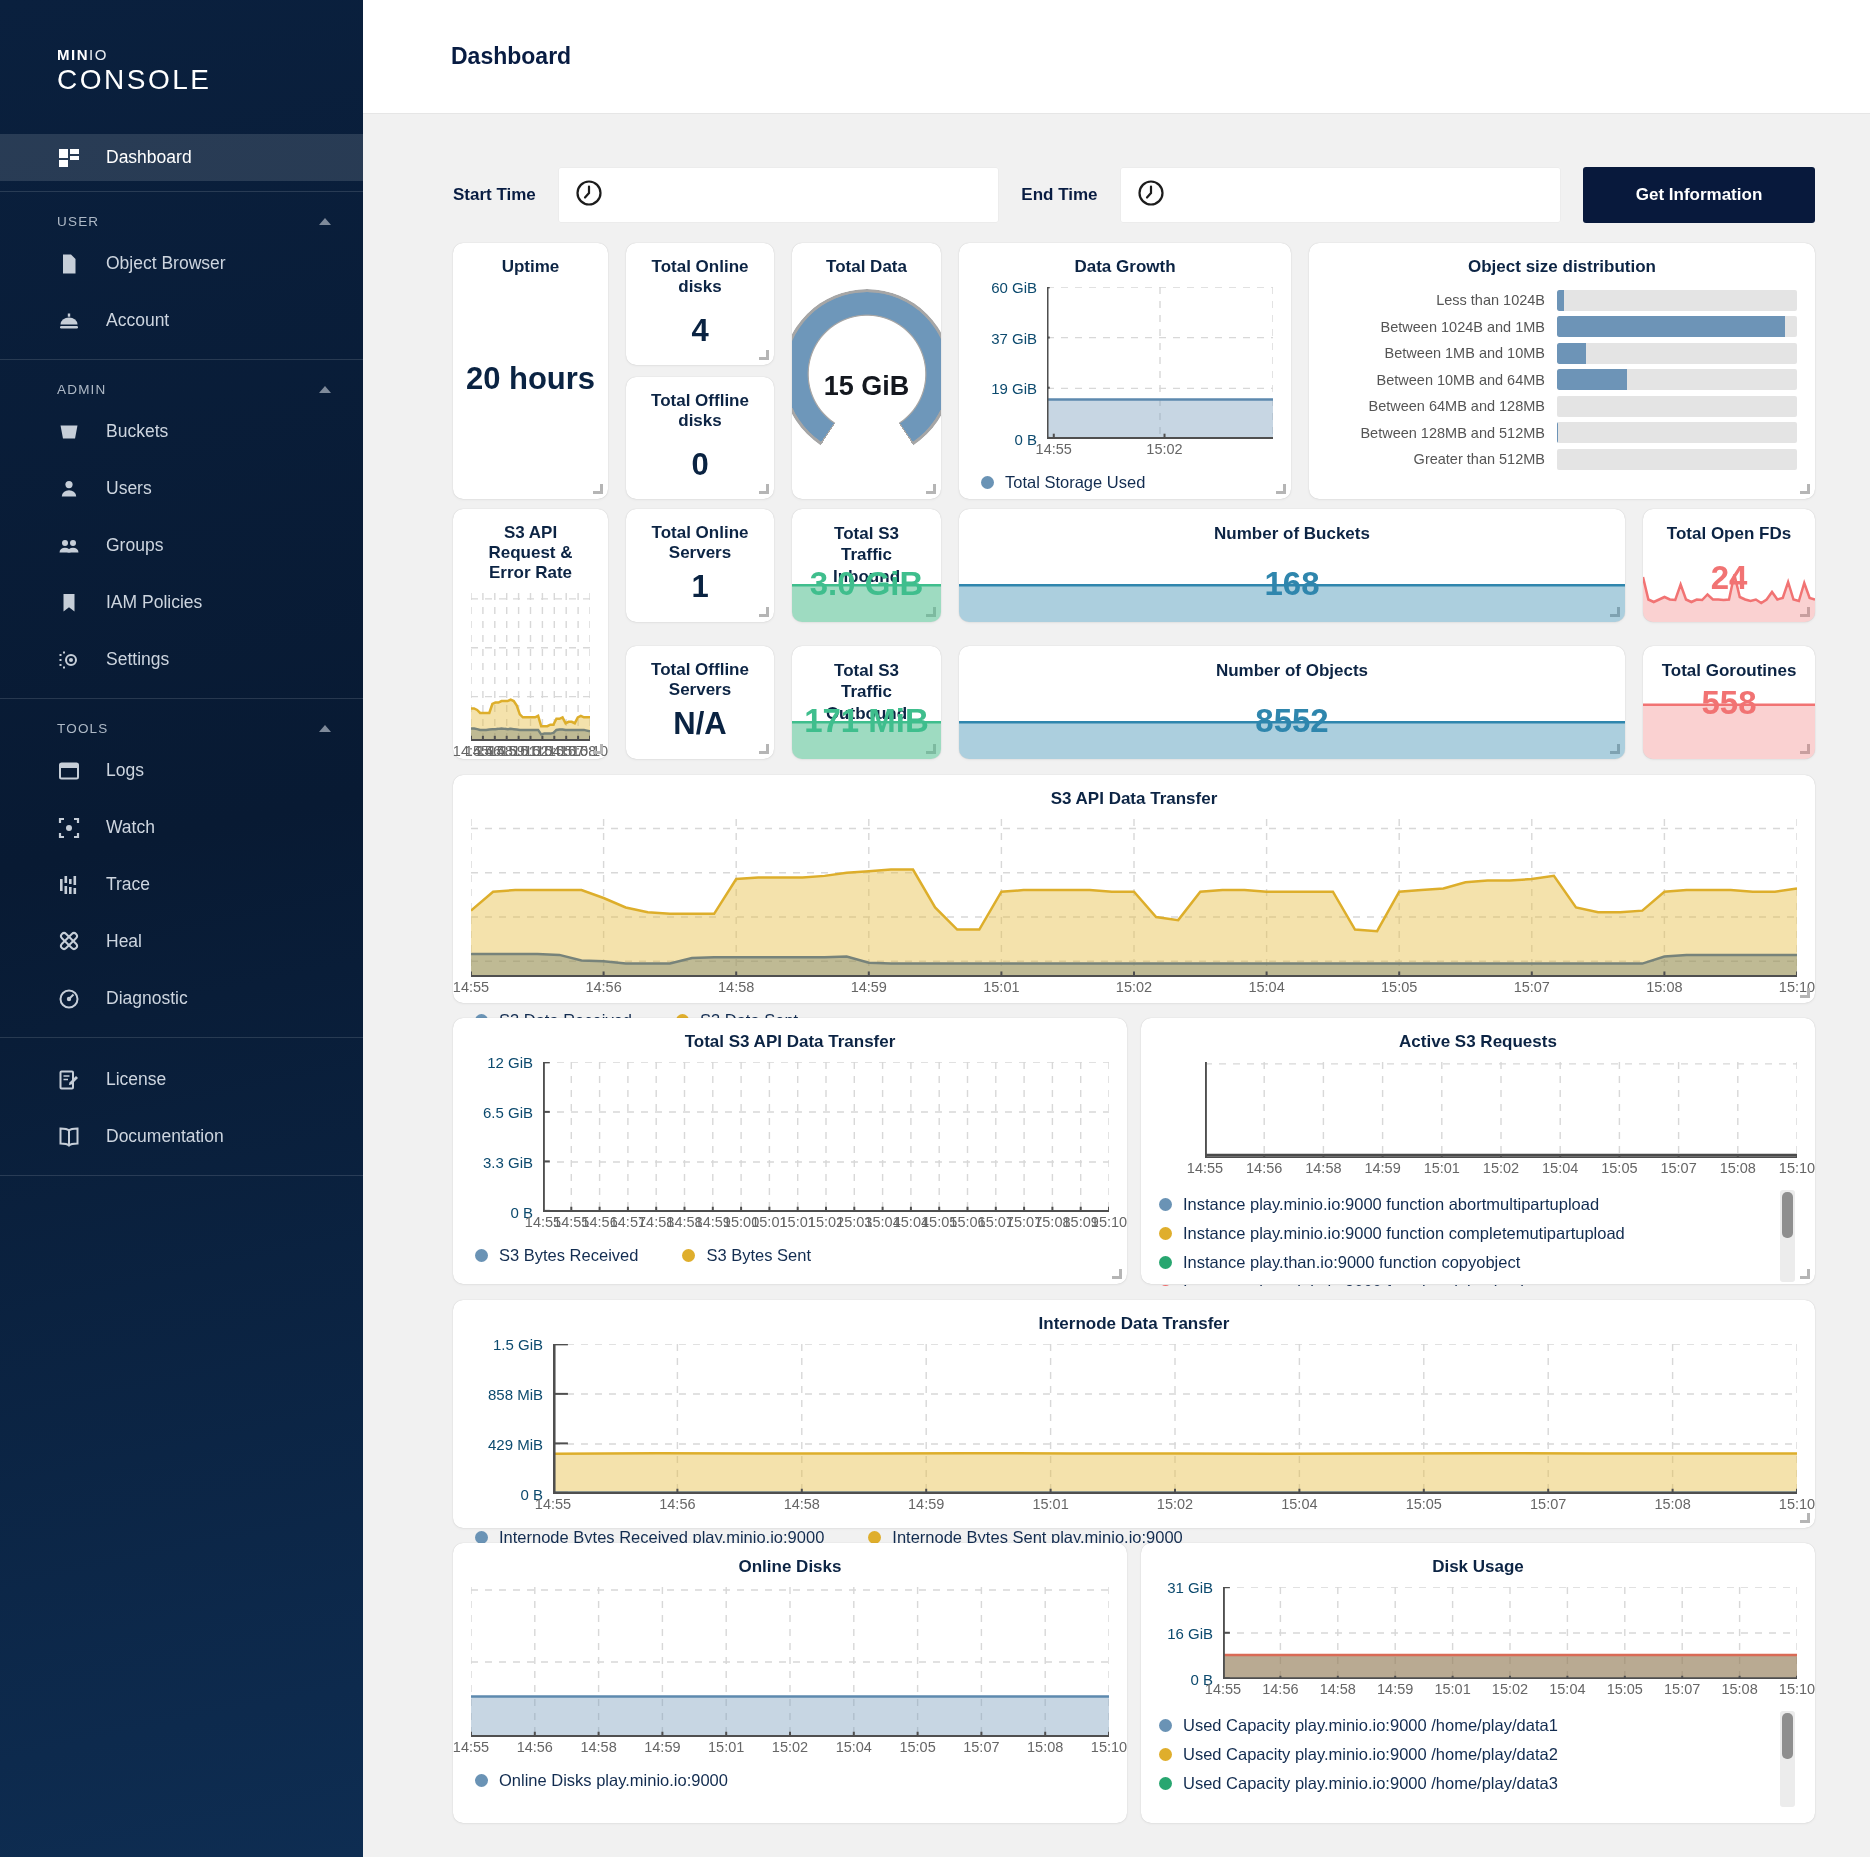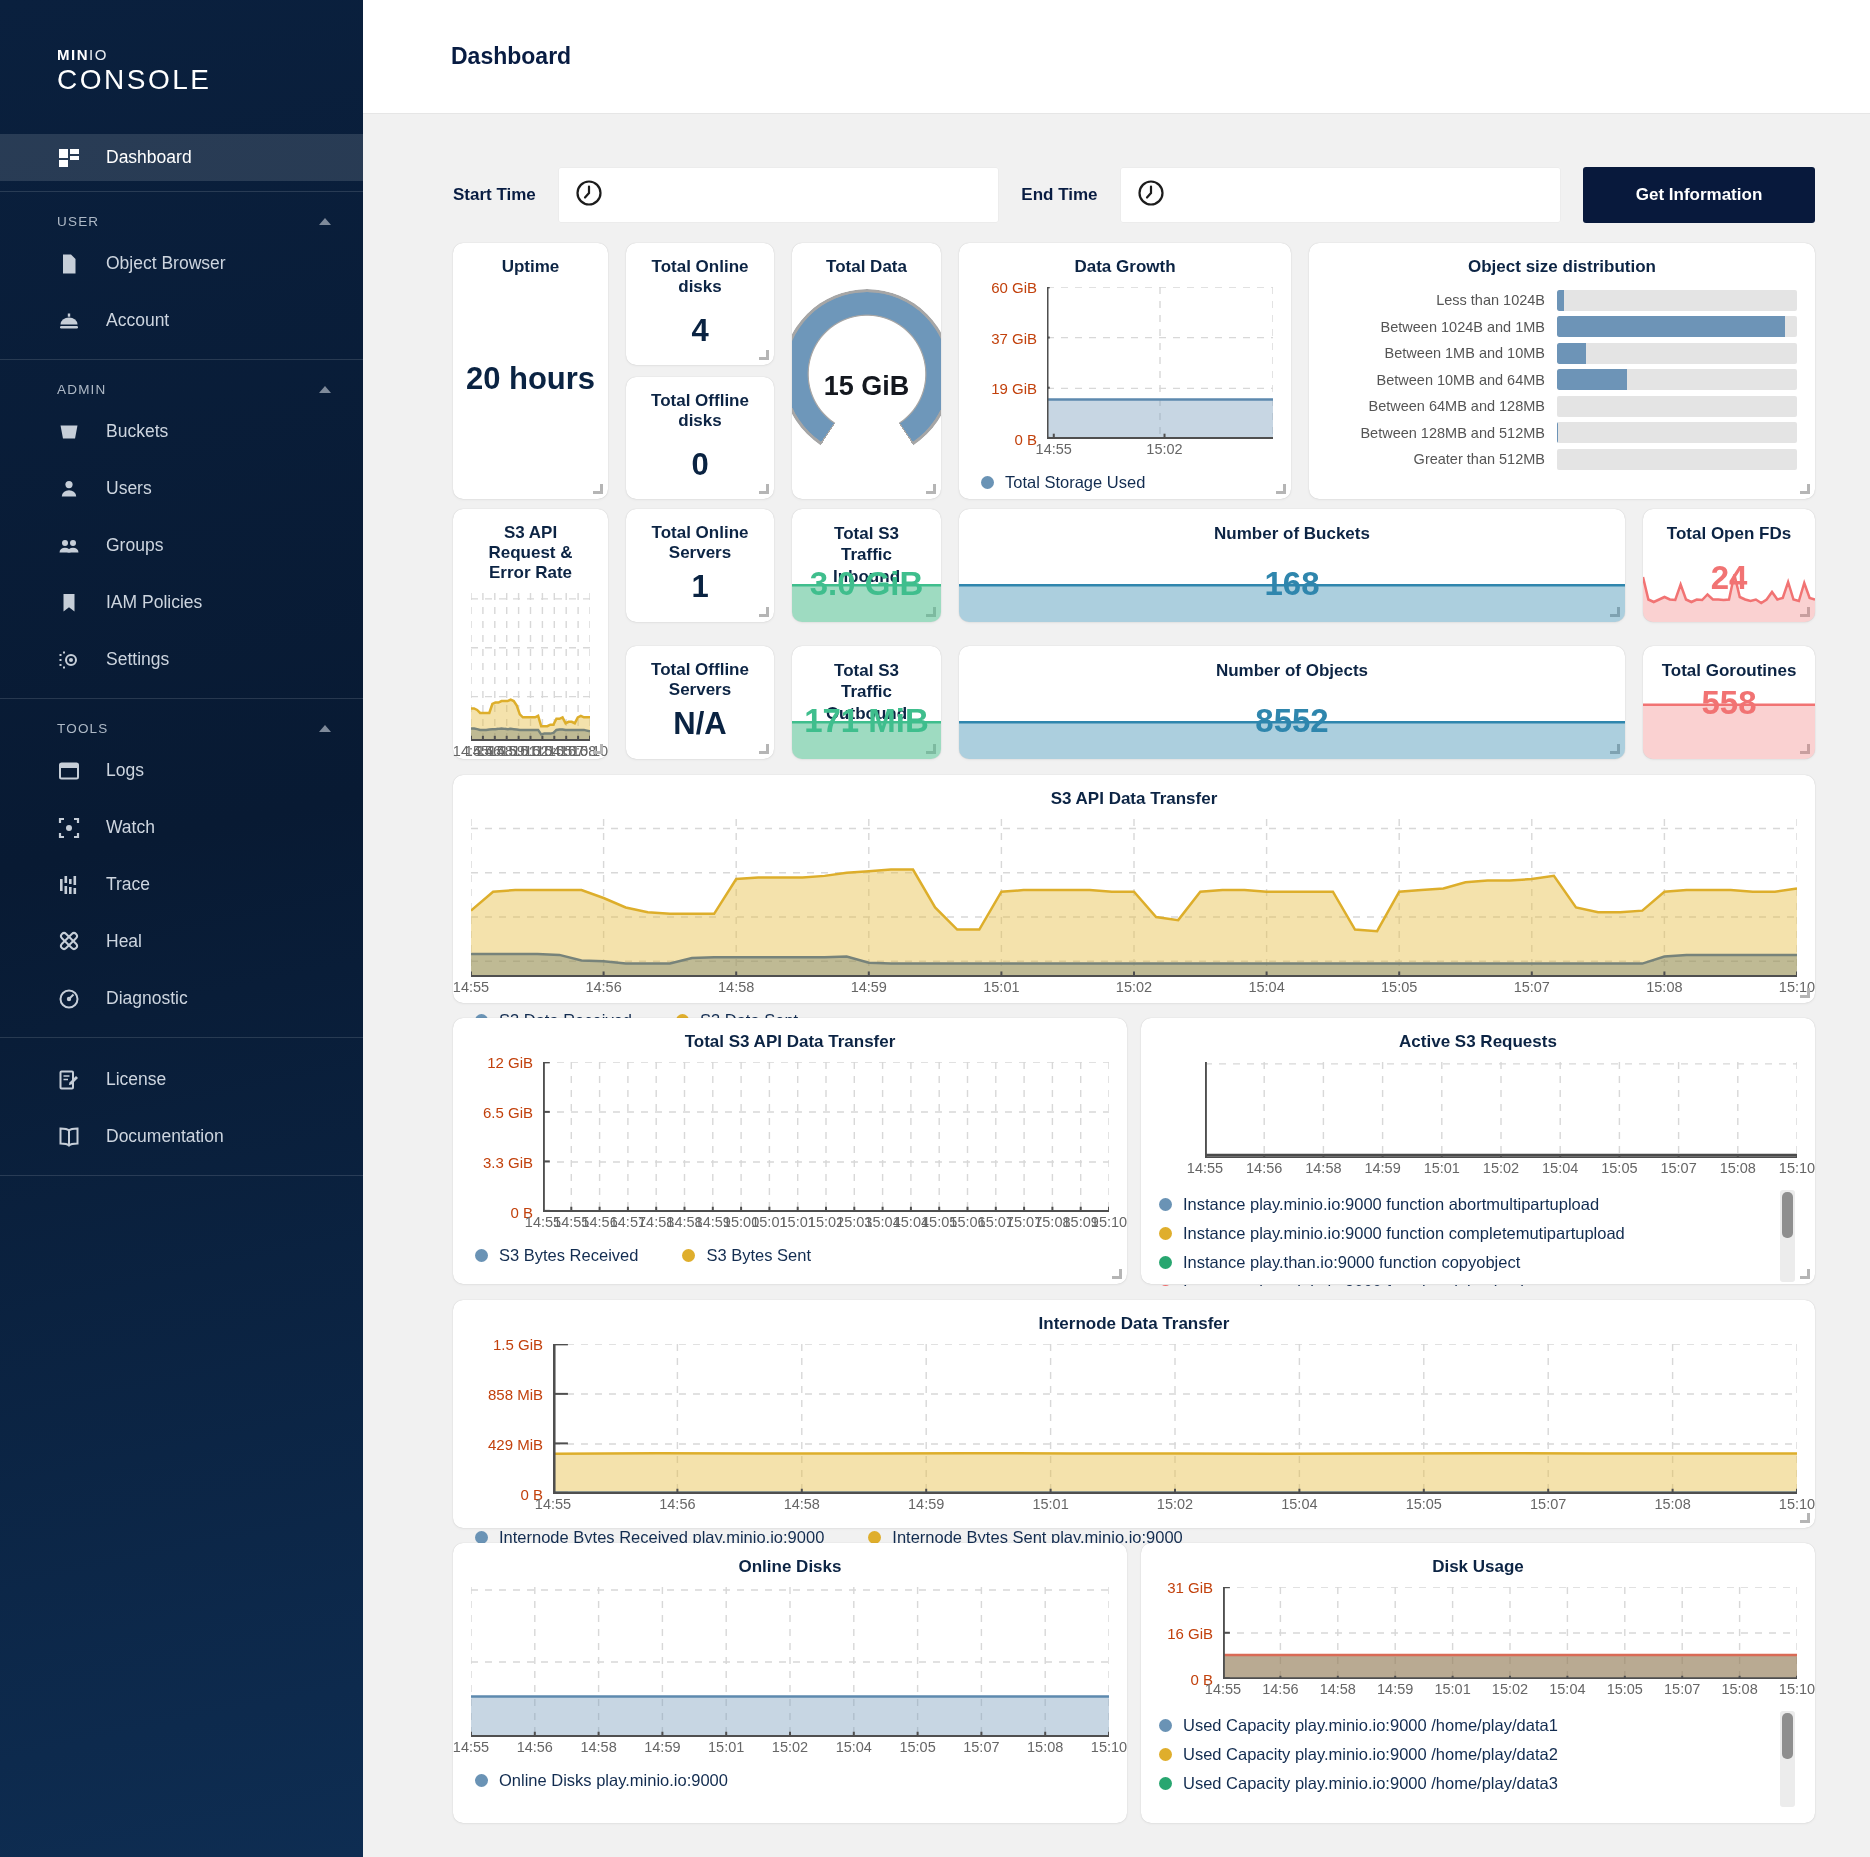--- a/index.html
+++ b/index.html
@@ -68,21 +68,21 @@
   .g-outer, .g-inner { position:absolute; border-radius:50%; }
   .g-outer { inset:0; background:conic-gradient(from 213deg,#a6a6a6 0 294deg,transparent 294deg 360deg);
     -webkit-mask:radial-gradient(closest-side,transparent 68%,#000 69%); mask:radial-gradient(closest-side,transparent 68%,#000 69%); }
   .g-inner { inset:3px; background:conic-gradient(from 214deg,#6e97ba 0 292deg,transparent 292deg 360deg);
     -webkit-mask:radial-gradient(closest-side,transparent 72%,#000 73%); mask:radial-gradient(closest-side,transparent 72%,#000 73%); }
   .gauge-val { position:absolute; left:0; right:0; top:128px; text-align:center; font-weight:700; font-size:27px; color:#14181f; }
 
   
   .ch-row { display:flex; align-items:stretch; }
   .ch-ylab { position:relative; flex:none; }
-  .ch-ylab span { position:absolute; right:10px; transform:translateY(-50%); font-size:15px; color:#c2410c; white-space:nowrap; }
+  .ch-ylab span { position:absolute; right:10px; transform:translateY(-50%); font-size:15px; color:#0c4a6e; white-space:nowrap; }
   .ch-plot { flex:1; position:relative; }
   .ch-plot svg { display:block; width:100%; height:100%; }
   .ch-xlab { position:relative; height:24px; }
   .ch-xlab span { position:absolute; top:2px; transform:translateX(-50%); font-size:14.5px; color:#666; white-space:nowrap; }
   .ch-legend { display:flex; gap:44px; margin-top:10px; padding-left:4px; }
   .lg-it { display:flex; align-items:center; gap:11px; }
   .dot { width:13px; height:13px; border-radius:50%; flex:none; }
   .lbl { font-size:16.5px; color:#122c50; white-space:nowrap; }
   .ch-llwrap { position:relative; overflow:hidden; margin-top:8px; padding-right:30px; }
   .ch-llist .lg-it { height:29px; }

